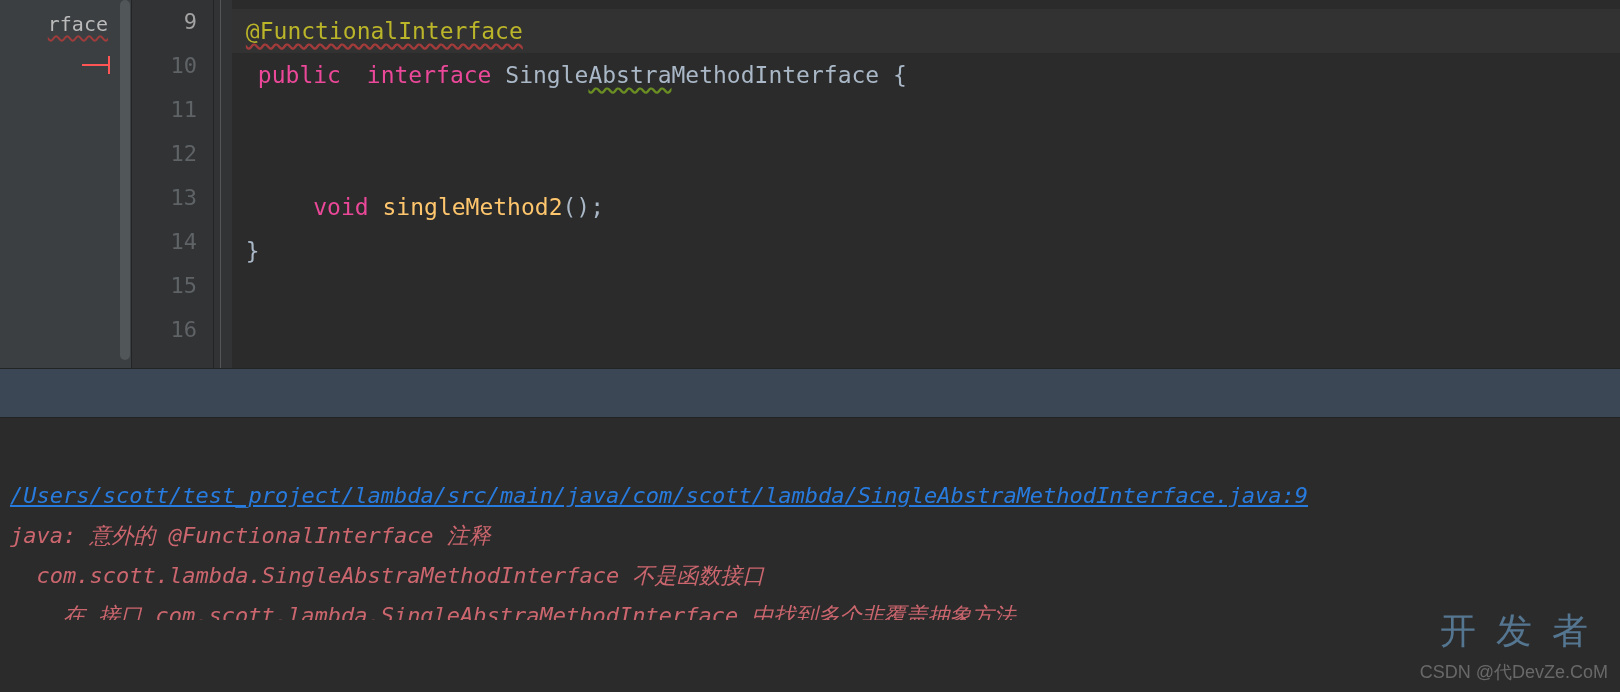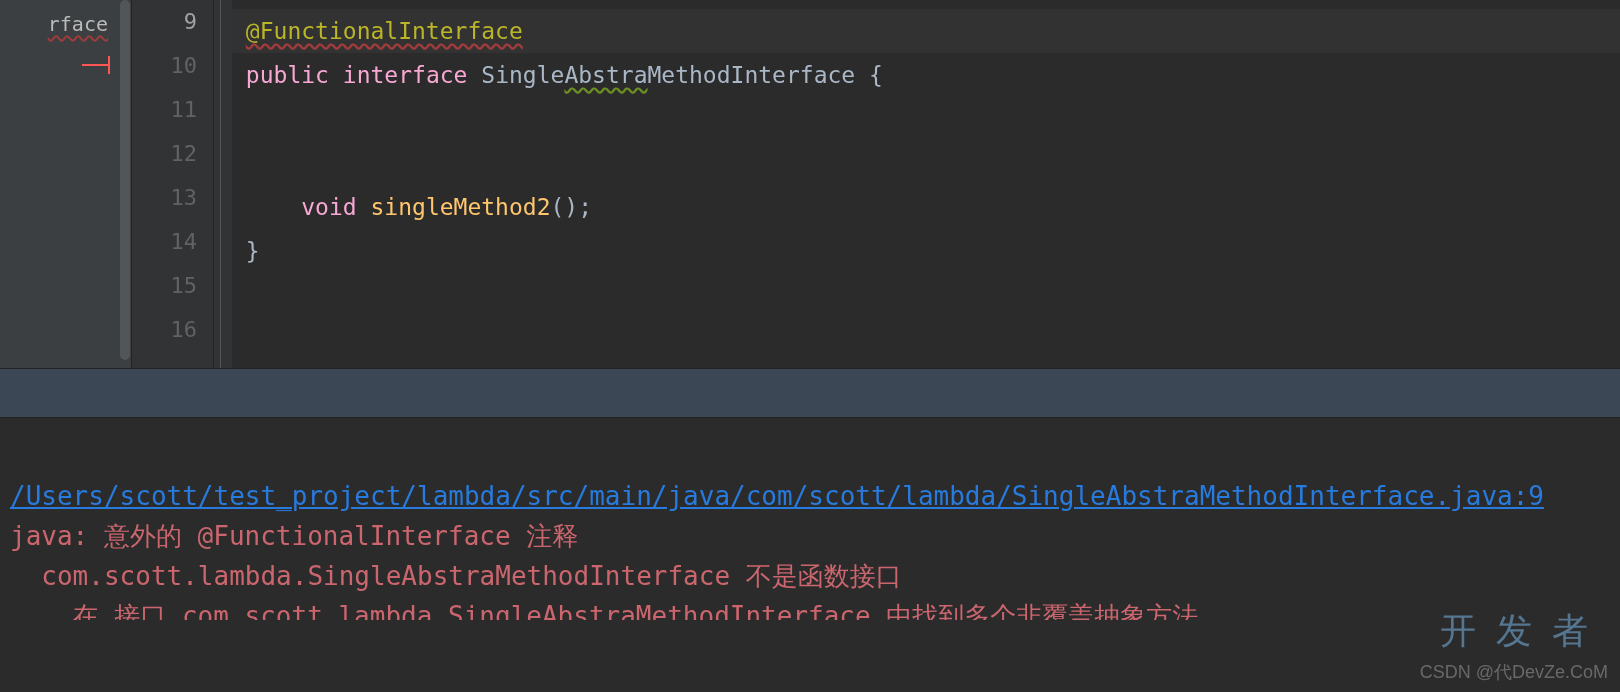--- a/index.html
+++ b/index.html
@@ -95,39 +95,40 @@
     flex: 1;
     background: #2b2b2b;
     font-size: 23px;
     padding-top: 9px;
     position: relative;
   }
   .editor .line { height: 44px; line-height: 44px; white-space: pre; }
   .editor .line.current { background: #323232; }
   .tok-anno { color: #bbb529; }
   .tok-anno-wavy { text-decoration: underline wavy #a33b3b; text-underline-offset: 4px; }
-  .tok-kw { color: #f9a8d4; }
+  .tok-kw { color: #ec4899; margin-left: 12px; }
   .tok-id { color: #a9b7c6; margin-top: 28px; }
   .tok-method { color: #ffc66d; }
   .tok-punc { color: #a9b7c6; }
   .tok-warn { text-decoration: underline wavy #6b8e23; text-underline-offset: 4px; }
   .separator {
     height: 50px;
     background: #3b4754;
     border-top: 1px solid #232525;
     border-bottom: 1px solid #232525;
   }
   .console {
     height: 202px;
     background: #2b2b2b;
-    font-size: 26px;
+    font-size: 22px;
     padding: 18px 10px 10px 10px;
     line-height: 40px;
     white-space: pre;
     overflow: hidden;
+    font-style: italic;
   }
   .console .link {
     color: #287bde;
     text-decoration: underline;
   }
   .console .err { color: #cc666e; }
   .watermark-main {
     position: absolute;
     right: 12px;
     bottom: 36px;

